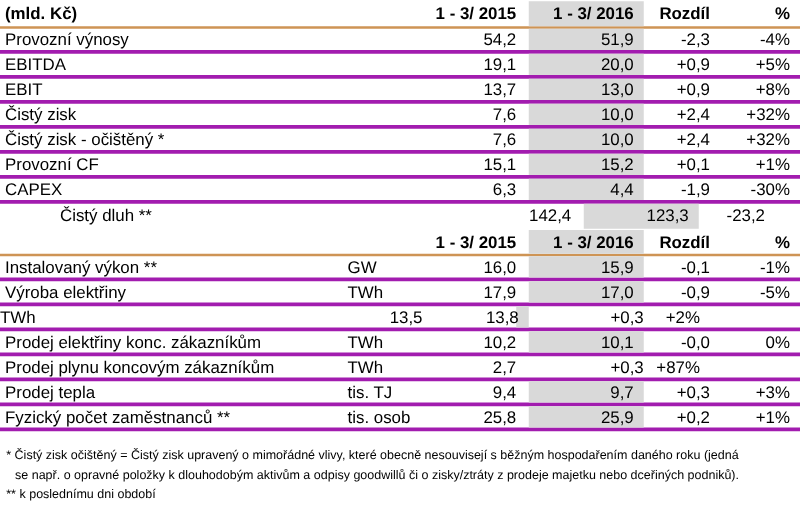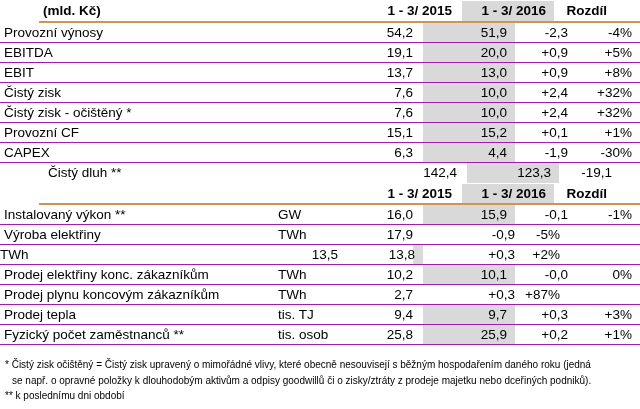--- a/index.html
+++ b/index.html
@@ -10,28 +10,27 @@
   .page { position: relative; width: 640px; height: 409px; overflow: hidden; background: #fff; }
 
   .tbl { position: absolute; left: 0; width: 640px; }
   .t1 { top: 1px; }
   .t2 { top: 184px; }
 
   .row {
     display: grid;
     grid-template-columns: 278px 60px 75px 10px 92px 53px 72px;
     height: 20px; box-sizing: border-box;
-    border-bottom: 1px solid #a21caf;
+    border-bottom: 3px solid #a21caf;
     font-size: 13.5px; line-height: 1;
   }
   .row.header {
     height: 22px;
     border-bottom: 2px solid #ce9455;
     font-weight: bold;
-    margin-left: 39px;
   }
   .t2 .row.header { height: 21px; }
   .t1 .row.last { border-bottom: none; margin-left: 44px; }
 
   .c { display: flex; align-items: center; height: 100%; white-space: nowrap; overflow: visible; }
   .c.label { padding-left: 4px; }
   .c.unit  { justify-content: flex-start; }
   .c.num   { justify-content: flex-end; }
   .c.gray  { background: #d9d9d9; padding-right: 8px; box-sizing: border-box; }
   .c.pct   { padding-right: 8px; box-sizing: border-box; }
@@ -118,21 +117,21 @@
       <div class="c num gray">4,4</div>
       <div class="c num">-1,9</div>
       <div class="c num pct">-30%</div>
     </div>
     <div class="row last">
       <div class="c label">Čistý dluh **</div>
       <div class="c unit"></div>
       <div class="c num">142,4</div>
       <div class="c"></div>
       <div class="c num gray">123,3</div>
-      <div class="c num">-19,1</div>
+      <div class="c num">-23,2</div>
       <div class="c num pct">-13%</div>
     </div>
   </section>
 
   <section class="tbl t2">
     <div class="row header">
       <div class="c label"></div>
       <div class="c unit"></div>
       <div class="c num">1 - 3/ 2015</div>
       <div class="c"></div>
@@ -148,20 +147,21 @@
       <div class="c"></div>
       <div class="c num gray">15,9</div>
       <div class="c num">-0,1</div>
       <div class="c num pct">-1%</div>
     </div>
     <div class="row">
       <div class="c label">Výroba elektřiny</div>
       <div class="c unit">TWh</div>
       <div class="c num">17,9</div>
       <div class="c"></div>
+      <div class="c num gray">17,0</div>
       <div class="c num">-0,9</div>
       <div class="c num pct">-5%</div>
     </div>
     <div class="row">
       <div class="c unit">TWh</div>
       <div class="c num">13,5</div>
       <div class="c"></div>
       <div class="c num gray">13,8</div>
       <div class="c num">+0,3</div>
       <div class="c num pct">+2%</div>

